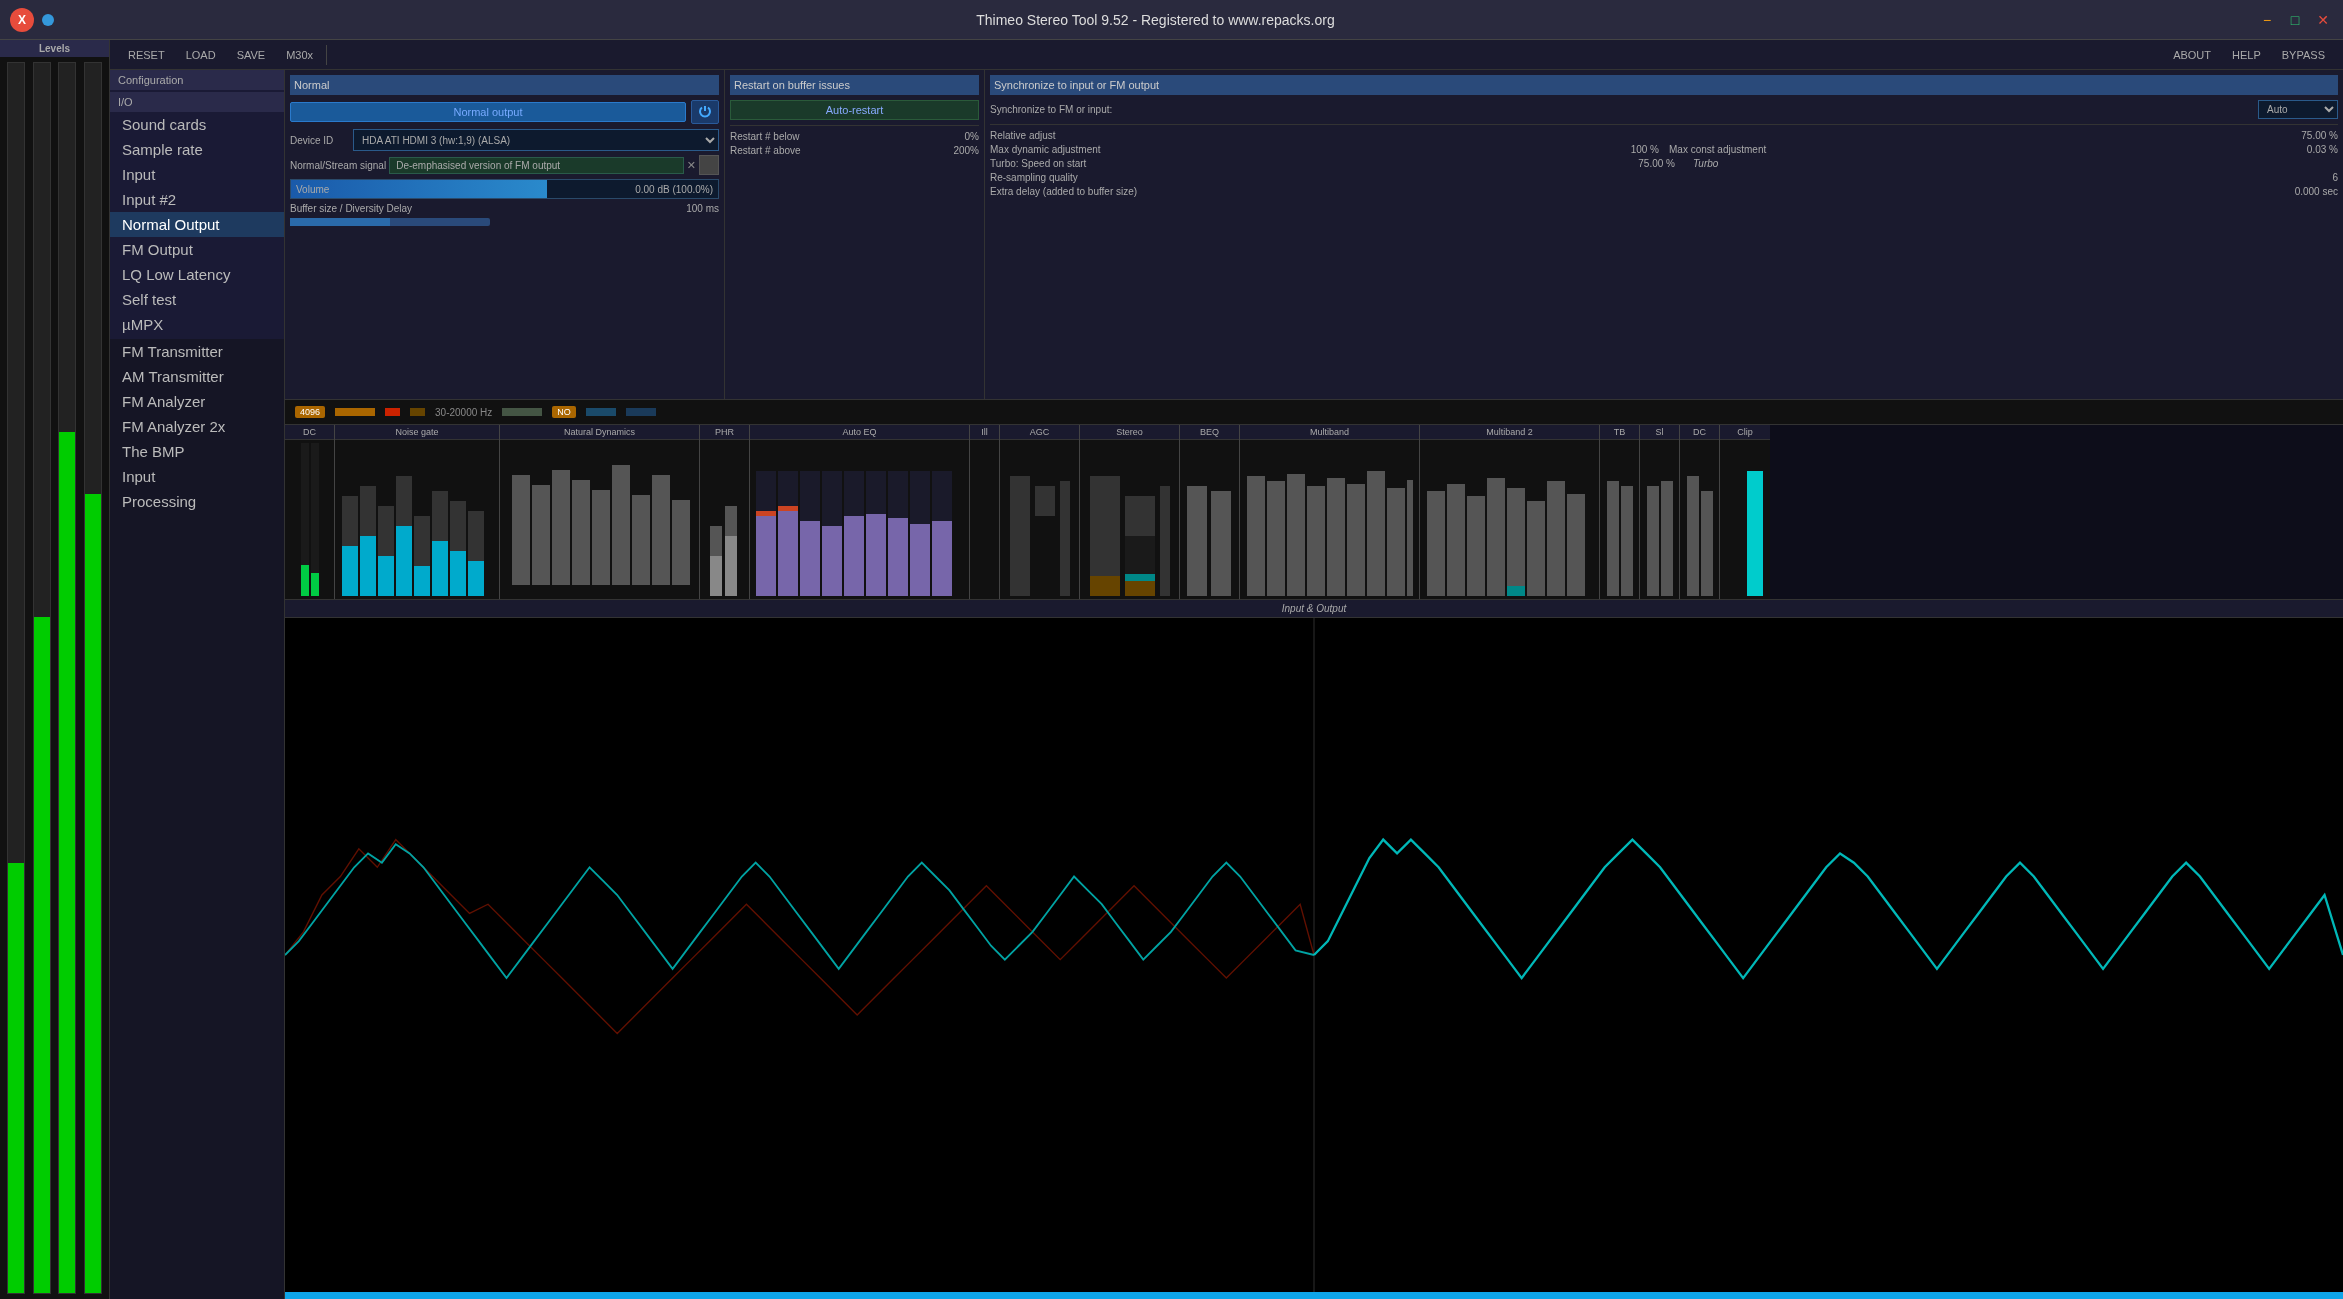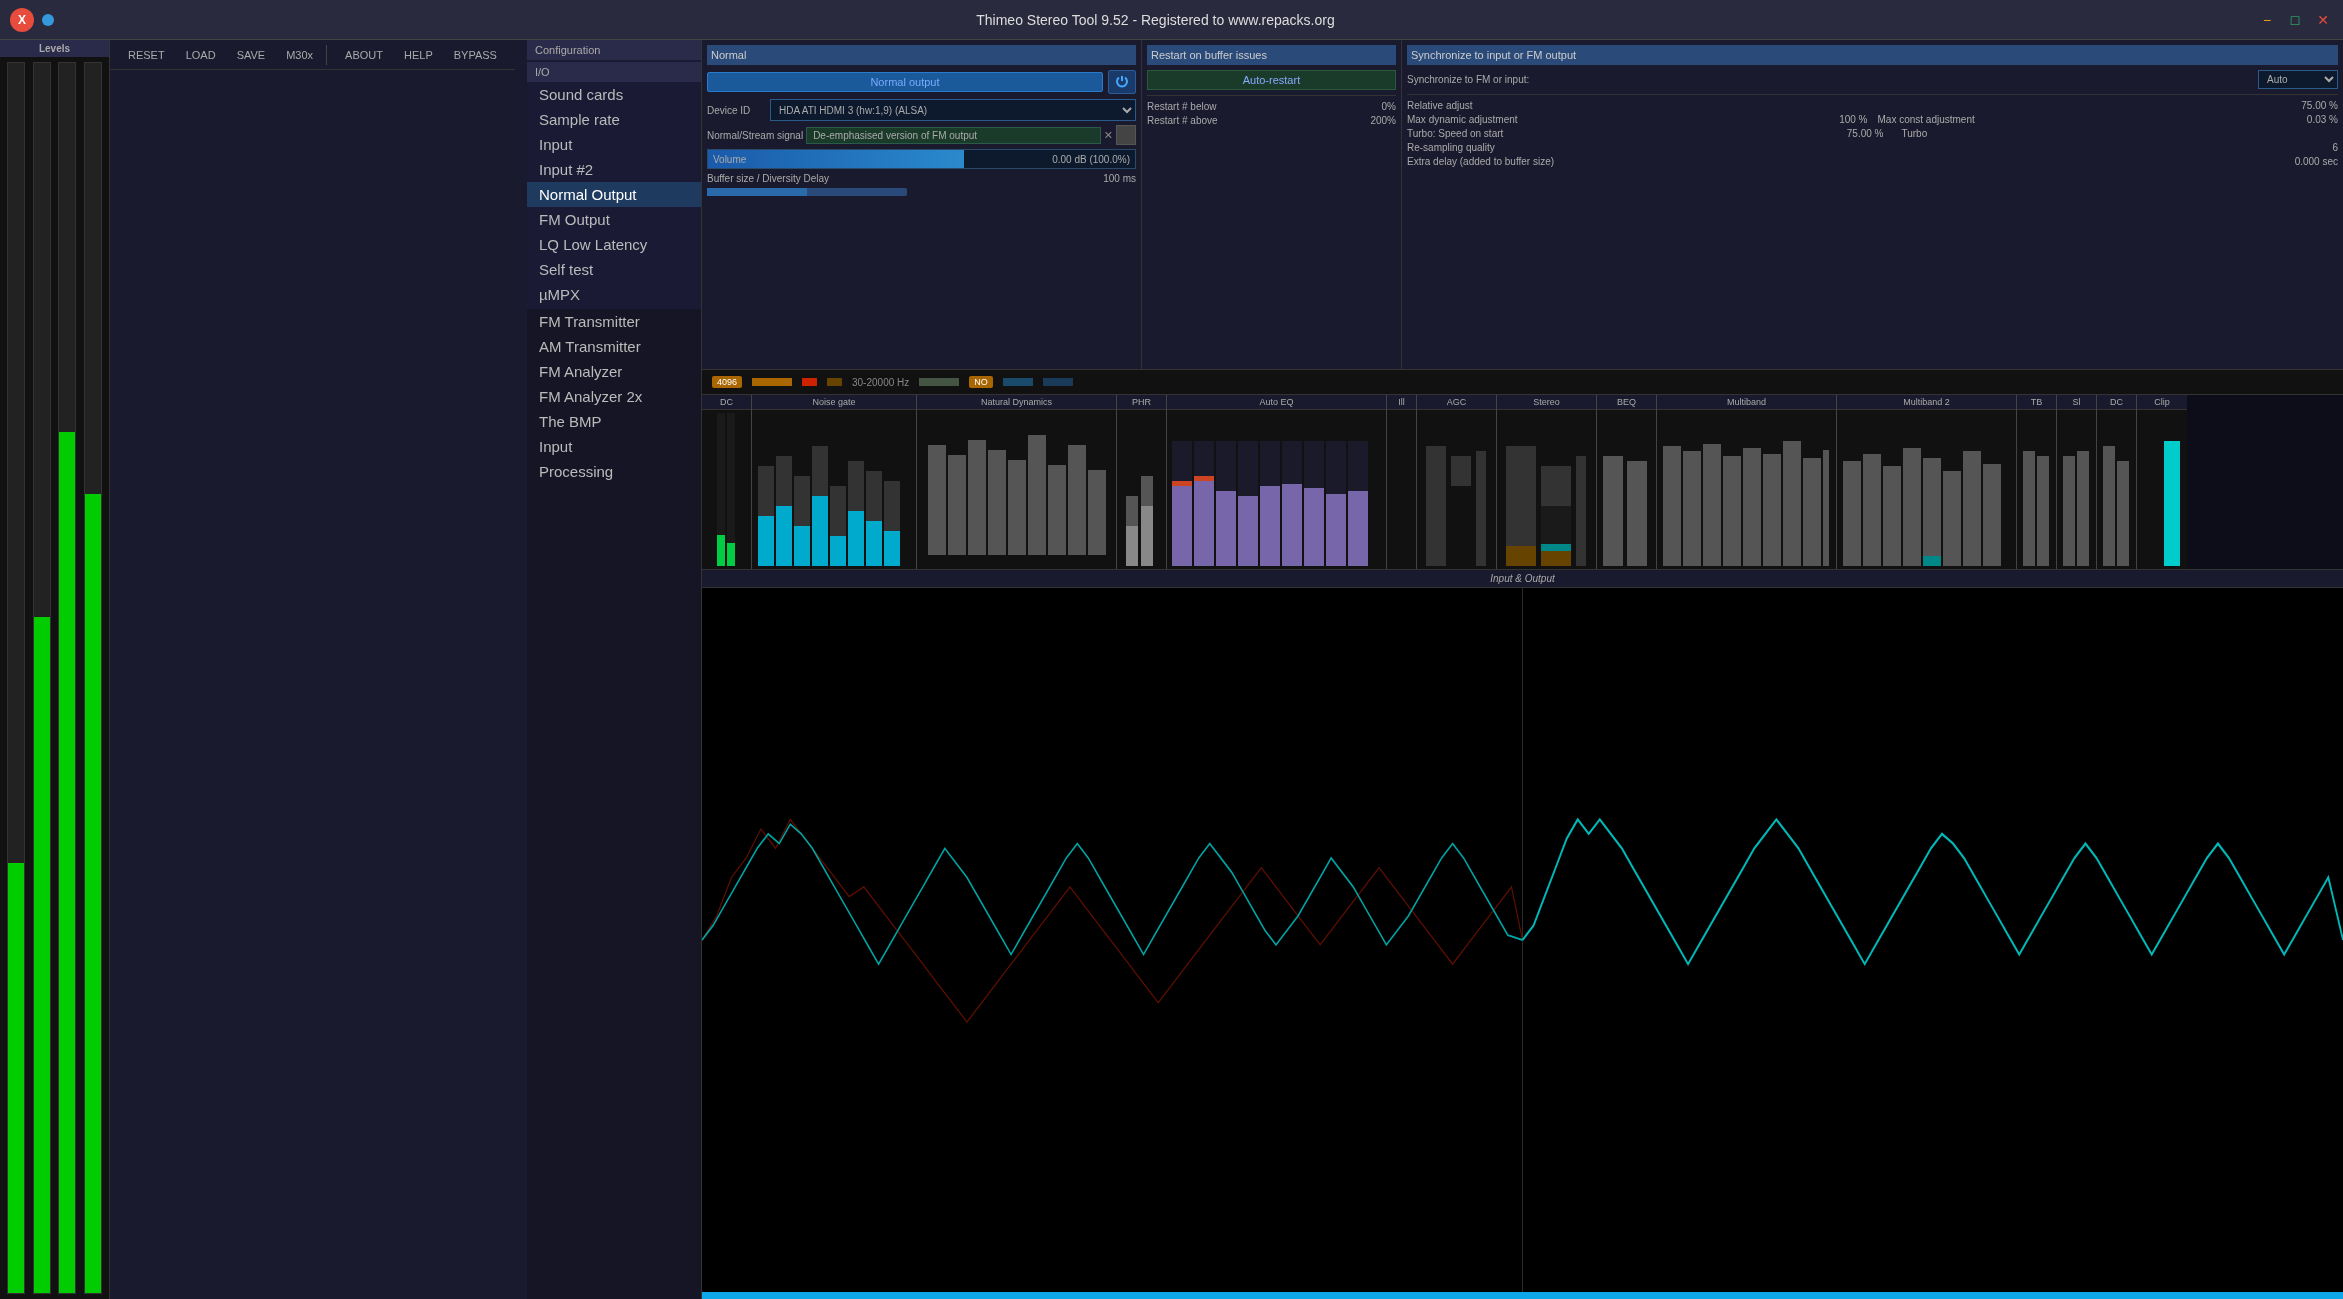--- a/index.html
+++ b/index.html
@@ -112,22 +112,21 @@
       background: linear-gradient(to top, #00aa00, #44ee00, #aaee00, #eeaa00, #ee4400);
     }
     .meter-fill.green {
       background: #00cc00;
     }
 
     
     .main-content {
       flex: 1;
       display: flex;
-      flex-direction: row;
-      gap: 12px;
+      flex-direction: column;
     }
 
     
     .menu-bar {
       background: #1a1a2e;
       display: flex;
       align-items: center;
       height: 30px;
       border-bottom: 1px solid #333;
     }
@@ -621,21 +620,21 @@
             <div class="param-row">
               <span class="param-label">Max dynamic adjustment</span>
               <span class="param-value">100 %</span>
               <span class="param-label" style="margin-left:10px;">Max const adjustment</span>
               <span class="param-value">0.03 %</span>
             </div>
 
             <div class="param-row">
               <span class="param-label">Turbo: Speed on start</span>
               <span class="param-value">75.00 %</span>
-              <span class="param-label" style="margin-left:18px;">Turbo</span>
+              <span class="param-label" style="margin-left:18px;font-style:italic;">Turbo</span>
             </div>
 
             <div class="param-row">
               <span class="param-label">Re-sampling quality</span>
               <span class="param-value">6</span>
             </div>
 
             <div class="param-row">
               <span class="param-label">Extra delay (added to buffer size)</span>
               <span class="param-value">0.000 sec</span>

